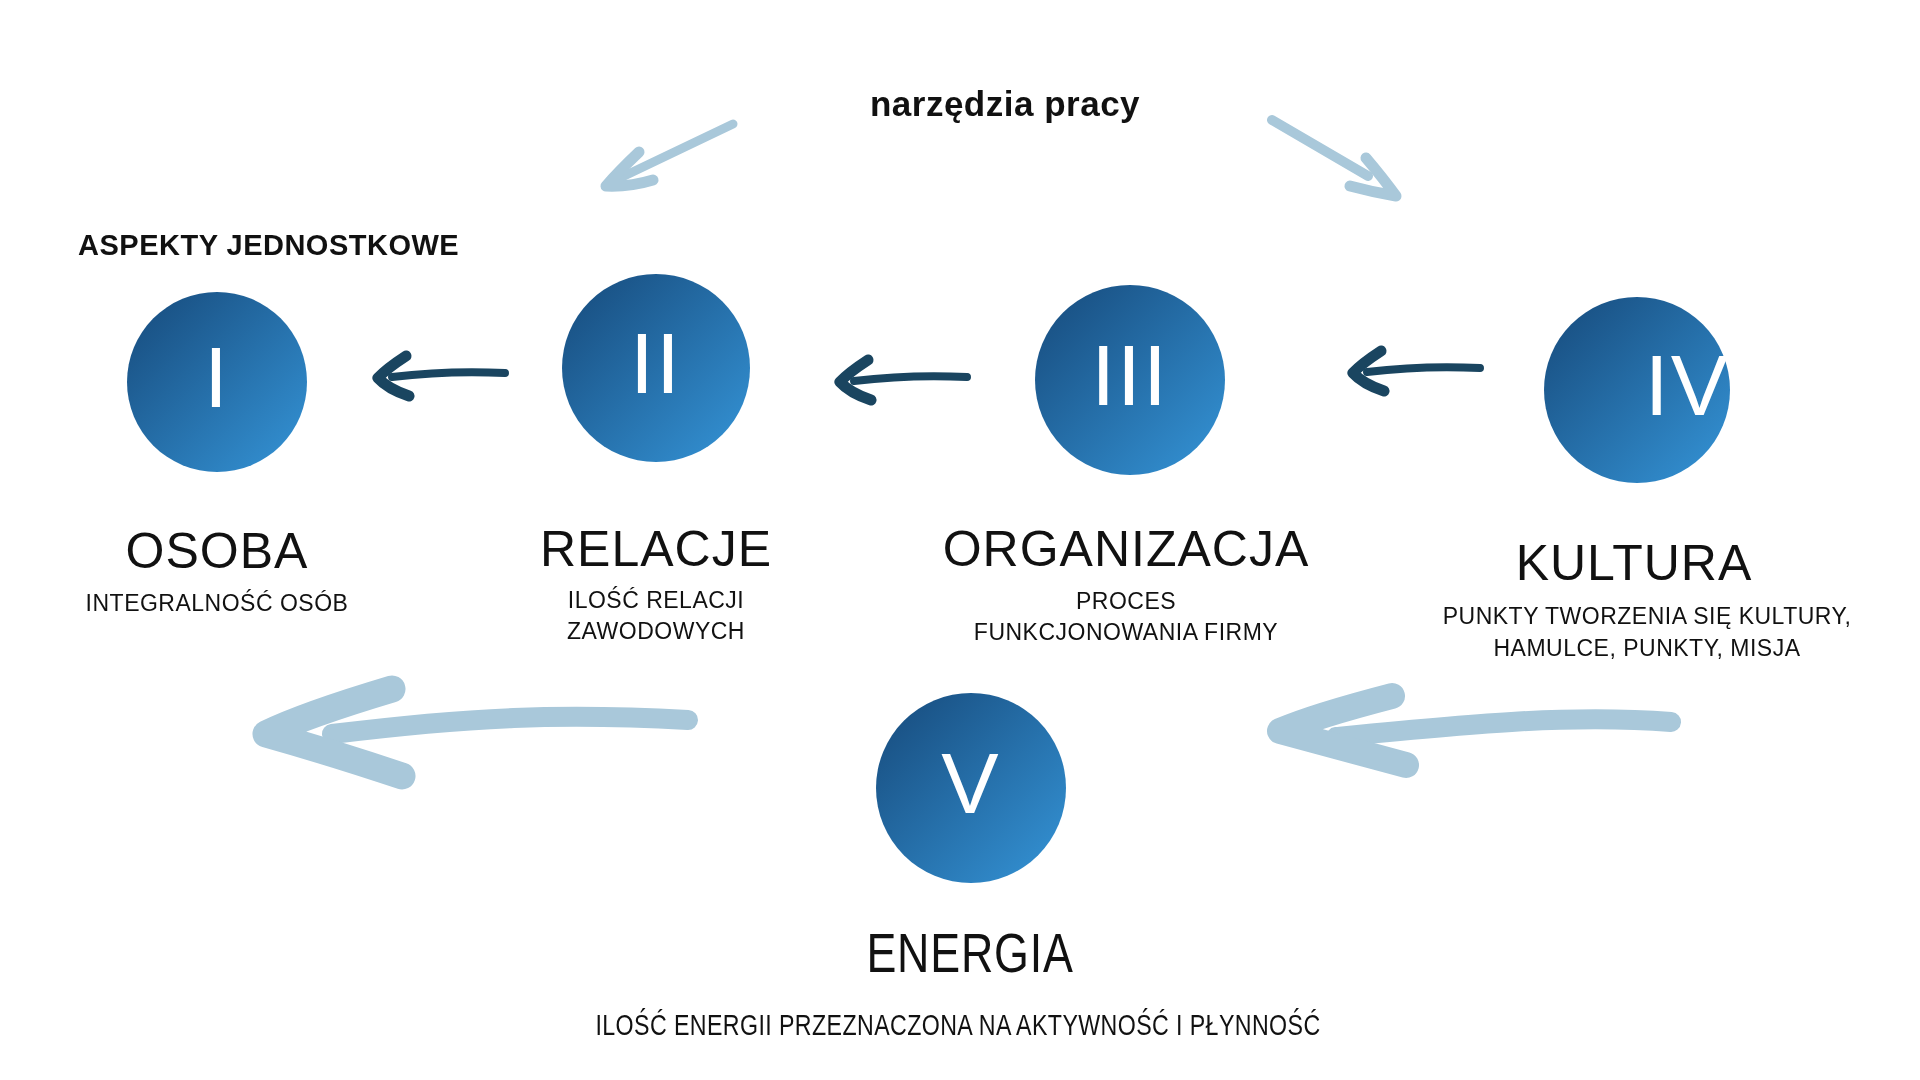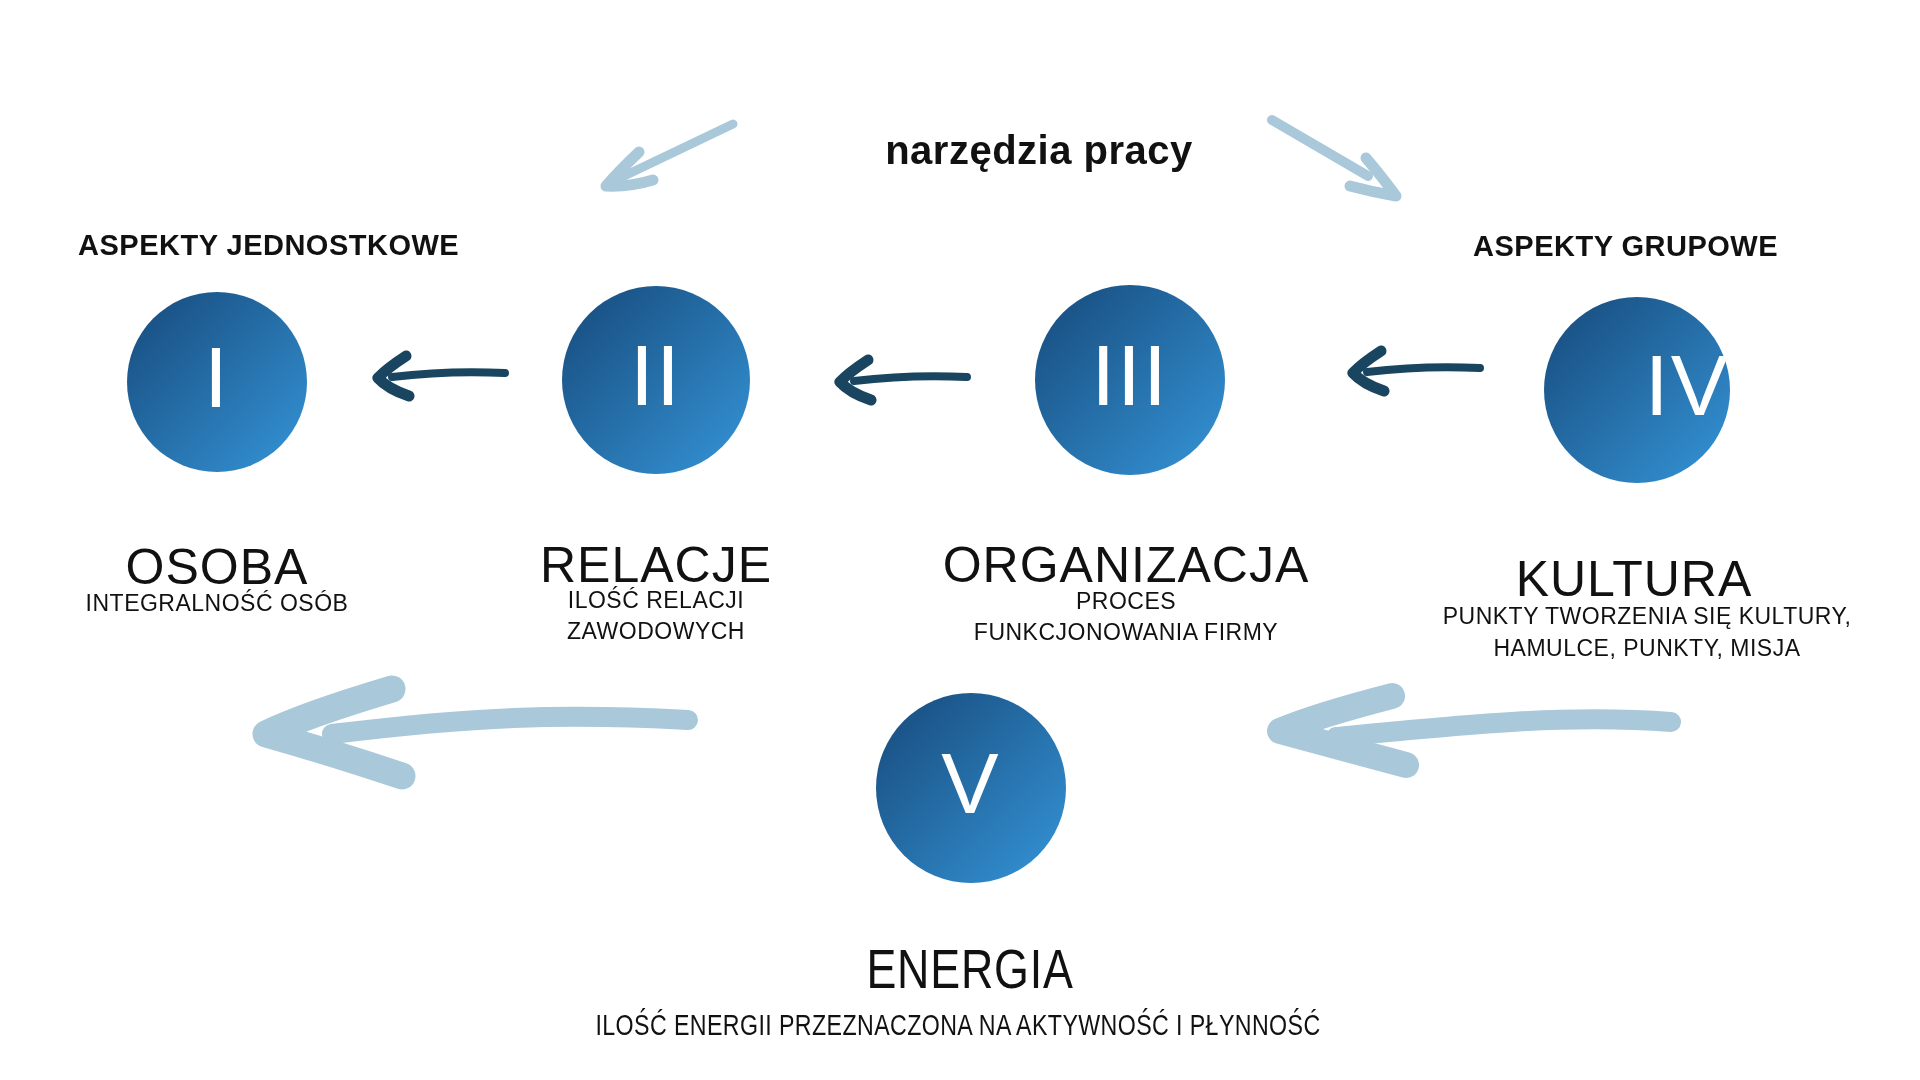--- a/index.html
+++ b/index.html
@@ -7,45 +7,45 @@
   .canvas {
     position:relative; width:1920px; height:1080px; background:#ffffff;
     font-family:"Liberation Sans", sans-serif; color:var(--text, #111);
     overflow:hidden;
   }
   .arrows { position:absolute; inset:0; pointer-events:none; }
   .arrow-dark  { stroke:var(--dark-arrow); fill:none; stroke-linecap:round; stroke-linejoin:round; }
   .arrow-light { stroke:var(--light-arrow); fill:none; stroke-linecap:round; stroke-linejoin:round; }
 
   .title {
-    position:absolute; left:1039px; top:84px; transform:translateX(-50%);
-    font-size:40px; font-weight:700; letter-spacing:0.5px; white-space:nowrap;margin-top:44px;
+    position:absolute; left:1005px; top:84px; transform:translateX(-50%);
+    font-size:35px; font-weight:700; letter-spacing:0.5px; white-space:nowrap;
   }
   .heading {
     position:absolute; font-size:29px; font-weight:700; letter-spacing:0.5px; white-space:nowrap;
   }
   .heading.left  { left:78px;  top:229px; }
   .heading.right { left:1473px; top:230px; }
 
   .circle {
     position:absolute; border-radius:50%;
     background:linear-gradient(135deg, var(--circle-grad-start) 0%, var(--circle-grad-end) 100%);
     display:flex; align-items:center; justify-content:center; padding-bottom:10px;
   }
   .numeral { color:#ffffff; font-size:86px; font-weight:300; letter-spacing:2px; }
 
   .c1 { left:127px;  top:292px; width:180px; height:180px; }
-  .c2 { left:562px;  top:286px; width:188px; height:188px; }
+  .c2 { left:562px;  top:274px; width:188px; height:188px; }
   .c3 { left:1035px; top:285px; width:190px; height:190px; }
   .c4 { left:1544px; top:297px; width:186px; height:186px;justify-content:flex-end; }
   .c5 { left:876px;  top:693px; width:190px; height:190px; }
 
   .node-label {
     position:absolute; transform:translateX(-50%);
-    font-size:50px; font-weight:400; letter-spacing:1px; white-space:nowrap; text-align:center;margin-top:16px;
+    font-size:50px; font-weight:400; letter-spacing:1px; white-space:nowrap; text-align:center;
   }
   .l1 { left:217px;  top:522px; }
   .l2 { left:656px;  top:520px; }
   .l3 { left:1126px; top:520px; }
   .l4 { left:1634px; top:534px; }
   .l5 { left:970px;  top:920px; font-size:56px; }
 
   .node-sub {
     position:absolute; transform:translateX(-50%);
     font-size:23px; font-weight:400; letter-spacing:0.5px; line-height:31px;
@@ -94,21 +94,20 @@
     </g>
     <g>
       <path class="arrow-light" stroke-width="20" d="M1336,737 C1470,724 1570,714 1671,722"></path>
       <path class="arrow-light" stroke-width="26" d="M1392,696 Q1315,716 1280,731 Q1340,747 1406,765"></path>
     </g>
   </svg>
 
   <div class="title">narzędzia pracy</div>
 
   <div class="heading left">ASPEKTY JEDNOSTKOWE</div>
-  <div class="heading right">ASPEKTY GRUPOWE</div>
 
   <div class="circle c1">
     <span class="numeral">I</span>
   </div>
   <div class="node-label l1">OSOBA</div>
   <div class="node-sub s1">
     <div>INTEGRALNOŚĆ OSÓB</div>
   </div>
 
   <div class="circle c2">

